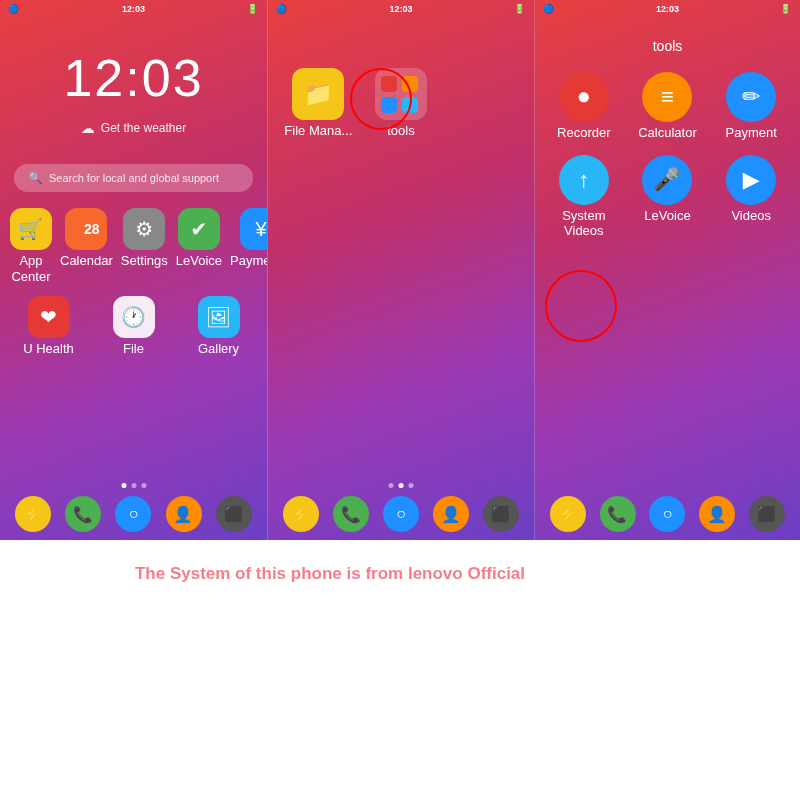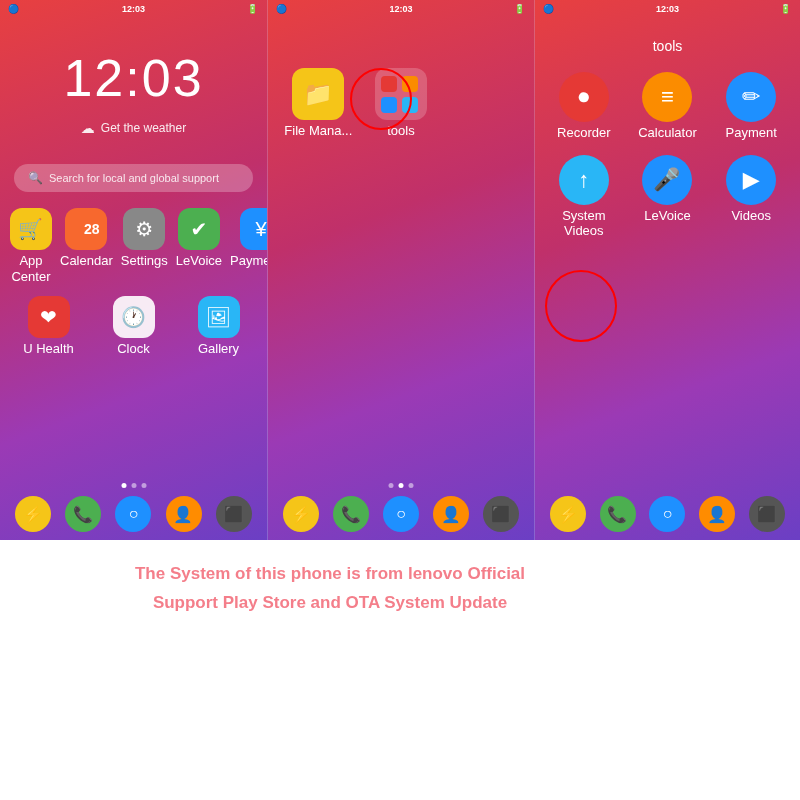--- a/index.html
+++ b/index.html
@@ -288,21 +288,21 @@
       <div class="app-item">
         <div class="app-icon-wrap" style="background:#e53935;">
           <span style="color:white;font-size:20px;">❤</span>
         </div>
         <span class="app-label">U Health</span>
       </div>
       <div class="app-item">
         <div class="app-icon-wrap" style="background:rgba(255,255,255,0.9);">
           <span style="color:#333;font-size:20px;">🕐</span>
         </div>
-        <span class="app-label">Clock</span>
+        <span class="app-label">File</span>
       </div>
       <div class="app-item">
         <div class="app-icon-wrap" style="background:#29b6f6;">
           <span style="color:white;font-size:20px;">🖼</span>
         </div>
         <span class="app-label">Gallery</span>
       </div>
     </div>
 
     <div class="page-dots">
@@ -454,14 +454,13 @@
       <div class="dock-icon" style="background:#555;">
         <span style="color:white;">⬛</span>
       </div>
     </div>
   </div>
 
 </div>
 
 <div class="bottom-section">
   <div class="bottom-text-line">The System of this phone is from lenovo Official</div>
-  <div class="bottom-text-line">Support Play Store and OTA System Update</div>
 </div>
 
 </body></html>

